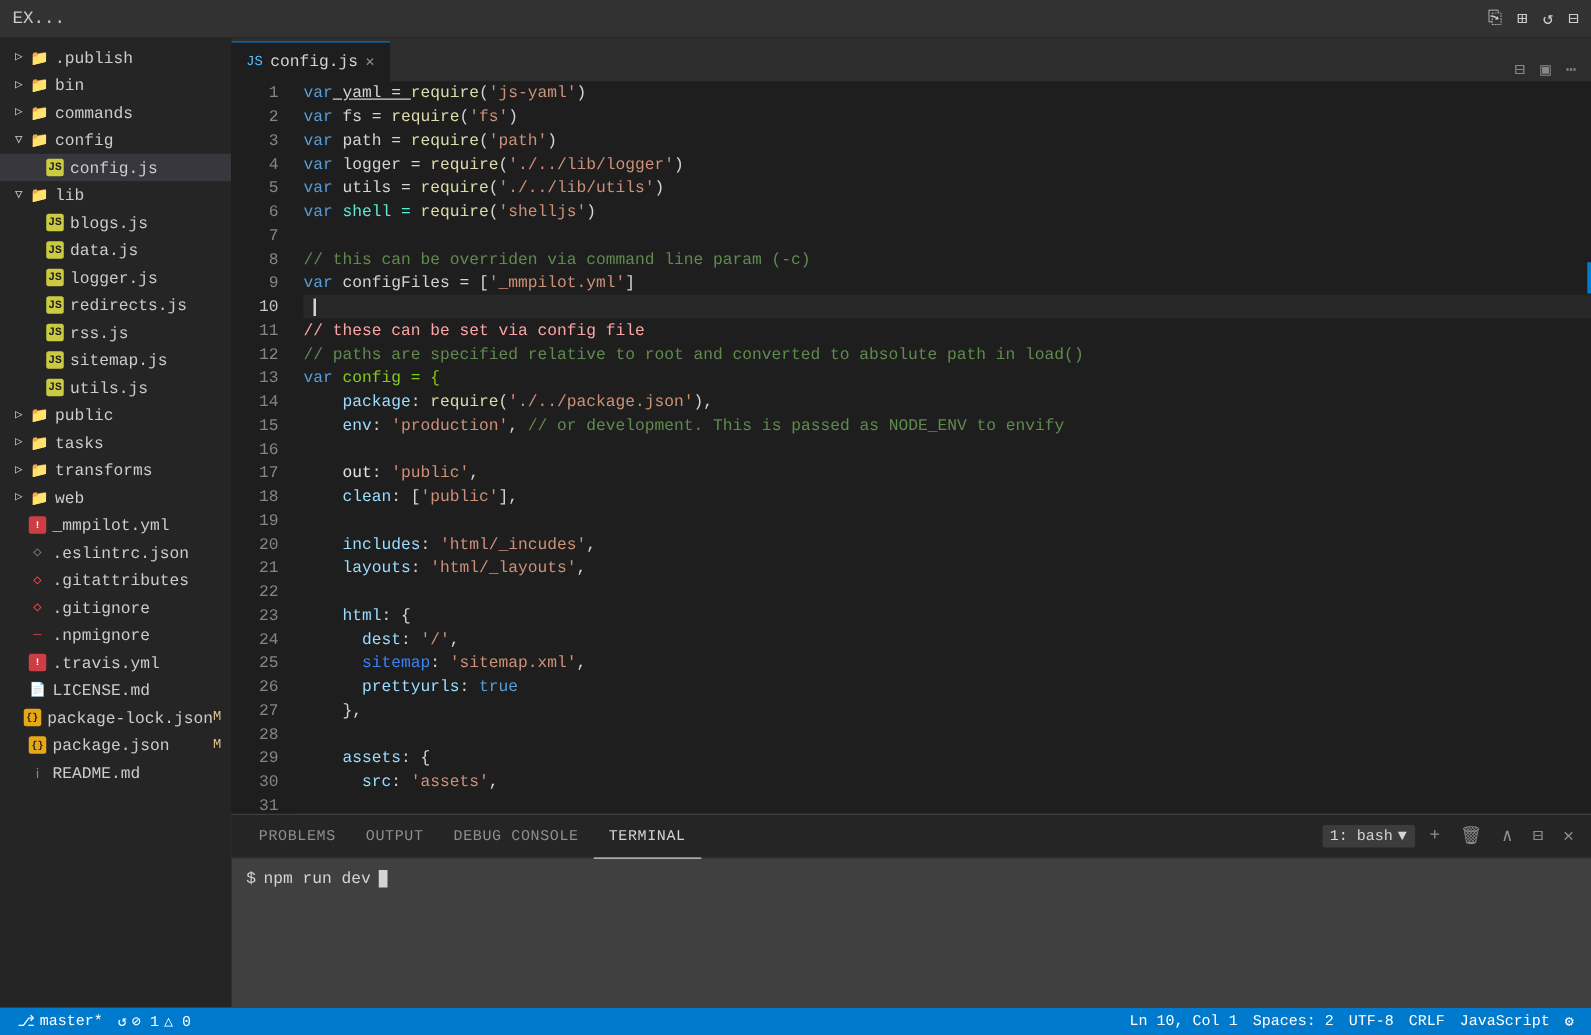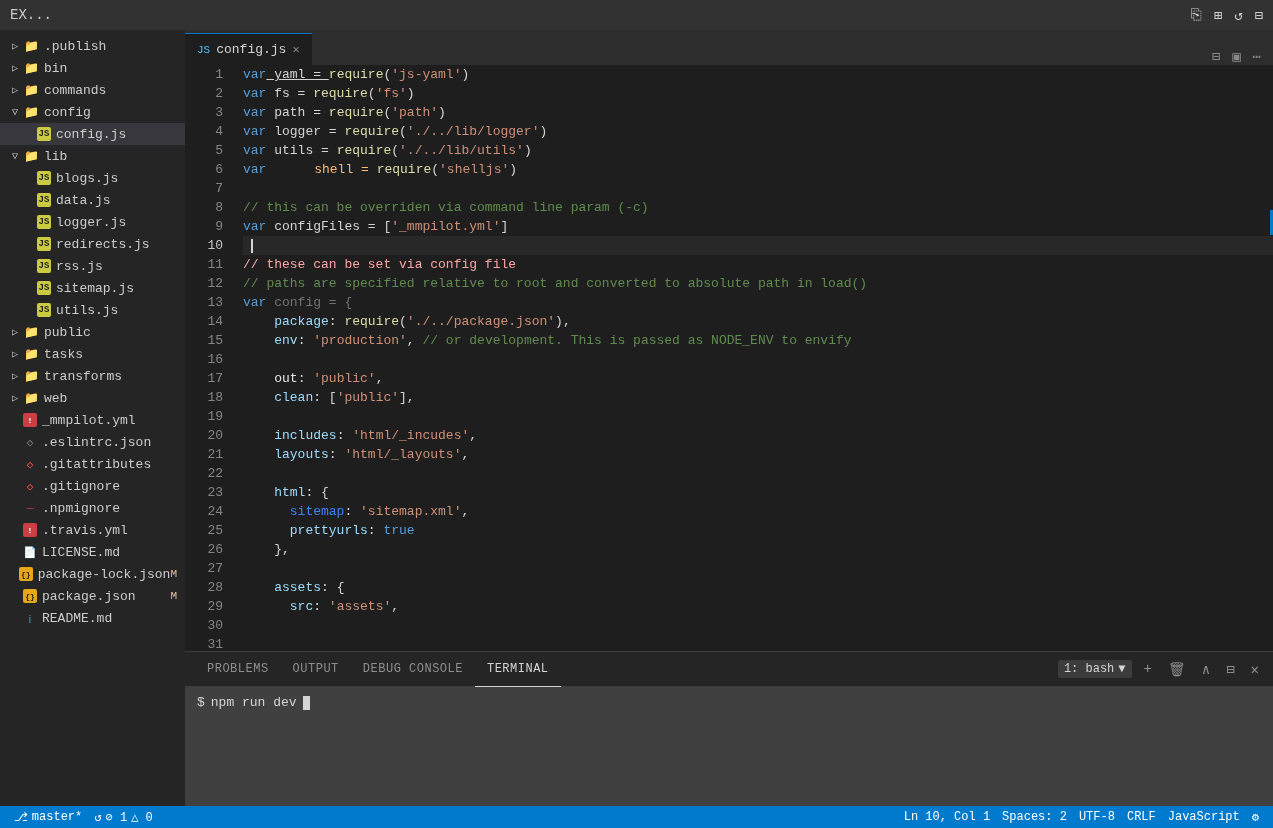--- a/index.html
+++ b/index.html
@@ -505,38 +505,39 @@
           <div class="line-number">31</div>
         </div>
       <div class="code-content" id="code-lines-container" style="position: relative;">
 
         <div style="position:absolute; right:0; top:145px; width:3px; height:25px; background:#007acc;"></div>
       <div class="code-line"><span style="color: rgb(86, 156, 214);">var</span><span style="color: rgb(212, 212, 212); text-decoration: underline;"> yaml = </span><span style="color: rgb(220, 220, 170);">require</span><span style="color: rgb(212, 212, 212);">(</span><span style="color: rgb(206, 145, 120);">'js-yaml'</span><span style="color: rgb(212, 212, 212);">)</span></div>
           <div class="code-line"><span style="color: rgb(86, 156, 214);">var</span><span style="color: rgb(212, 212, 212);"> fs = </span><span style="color: rgb(220, 220, 170);">require</span><span style="color: rgb(212, 212, 212);">(</span><span style="color: rgb(206, 145, 120);">'fs'</span><span style="color: rgb(212, 212, 212);">)</span></div>
           <div class="code-line"><span style="color: rgb(86, 156, 214);">var</span><span style="color: rgb(212, 212, 212);"> path = </span><span style="color: rgb(220, 220, 170);">require</span><span style="color: rgb(212, 212, 212);">(</span><span style="color: rgb(206, 145, 120);">'path'</span><span style="color: rgb(212, 212, 212);">)</span></div>
           <div class="code-line"><span style="color: rgb(86, 156, 214);">var</span><span style="color: rgb(212, 212, 212);"> logger = </span><span style="color: rgb(220, 220, 170);">require</span><span style="color: rgb(212, 212, 212);">(</span><span style="color: rgb(206, 145, 120);">'./../lib/logger'</span><span style="color: rgb(212, 212, 212);">)</span></div>
           <div class="code-line"><span style="color: rgb(86, 156, 214);">var</span><span style="color: rgb(212, 212, 212);"> utils = </span><span style="color: rgb(220, 220, 170);">require</span><span style="color: rgb(212, 212, 212);">(</span><span style="color: rgb(206, 145, 120);">'./../lib/utils'</span><span style="color: rgb(212, 212, 212);">)</span></div>
-          <div class="code-line"><span style="color: rgb(86, 156, 214);">var</span><span style="color: #fdba74; margin-left: 40px;"> shell = </span><span style="color: rgb(220, 220, 170);">require</span><span style="color: rgb(212, 212, 212);">(</span><span style="color: rgb(206, 145, 120);">'shelljs'</span><span style="color: rgb(212, 212, 212);">)</span></div>
+          <div class="code-line"><span style="color: rgb(86, 156, 214);">var</span><span style="color: #5eead4;"> shell = </span><span style="color: rgb(220, 220, 170);">require</span><span style="color: rgb(212, 212, 212);">(</span><span style="color: rgb(206, 145, 120);">'shelljs'</span><span style="color: rgb(212, 212, 212);">)</span></div>
           <div class="code-line">&nbsp;</div>
           <div class="code-line"><span style="color: rgb(96, 139, 78);">// this can be overriden via command line param (-c)</span></div>
           <div class="code-line"><span style="color: rgb(86, 156, 214);">var</span><span style="color: rgb(212, 212, 212);"> configFiles = [</span><span style="color: rgb(206, 145, 120);">'_mmpilot.yml'</span><span style="color: rgb(212, 212, 212);">]</span></div>
           <div class="code-line cursor-line">&nbsp;<span style="display: inline-block; width: 2px; height: 14px; background: rgb(212, 212, 212); vertical-align: text-bottom;"></span></div>
           <div class="code-line"><span style="color: #fca5a5;">// these can be set via config file</span></div>
           <div class="code-line"><span style="color: rgb(96, 139, 78);">// paths are specified relative to root and converted to absolute path in load()</span></div>
-          <div class="code-line"><span style="color: rgb(86, 156, 214);">var</span><span style="color: #737373;"> config = {</span></div>
+          <div class="code-line"><span style="color: rgb(86, 156, 214);">var</span><span style="color: #84cc16;"> config = {</span></div>
           <div class="code-line"><span style="color: rgb(212, 212, 212);">    </span><span style="color: rgb(156, 220, 254);">package</span><span style="color: rgb(212, 212, 212);">: </span><span style="color: rgb(220, 220, 170);">require</span><span style="color: rgb(212, 212, 212);">(</span><span style="color: rgb(206, 145, 120);">'./../package.json'</span><span style="color: rgb(212, 212, 212);">),</span></div>
           <div class="code-line"><span style="color: rgb(212, 212, 212);">    </span><span style="color: rgb(156, 220, 254);">env</span><span style="color: rgb(212, 212, 212);">: </span><span style="color: rgb(206, 145, 120);">'production'</span><span style="color: rgb(212, 212, 212);">, </span><span style="color: rgb(96, 139, 78);">// or development. This is passed as NODE_ENV to envify</span></div>
           <div class="code-line">&nbsp;</div>
           <div class="code-line"><span style="color: rgb(212, 212, 212);">    </span><span style="color: #e5e5e5;">out</span><span style="color: rgb(212, 212, 212);">: </span><span style="color: rgb(206, 145, 120);">'public'</span><span style="color: rgb(212, 212, 212);">,</span></div>
           <div class="code-line"><span style="color: rgb(212, 212, 212);">    </span><span style="color: rgb(156, 220, 254);">clean</span><span style="color: rgb(212, 212, 212);">: [</span><span style="color: rgb(206, 145, 120);">'public'</span><span style="color: rgb(212, 212, 212);">],</span></div>
           <div class="code-line">&nbsp;</div>
           <div class="code-line"><span style="color: rgb(212, 212, 212);">    </span><span style="color: rgb(156, 220, 254);">includes</span><span style="color: rgb(212, 212, 212);">: </span><span style="color: rgb(206, 145, 120);">'html/_incudes'</span><span style="color: rgb(212, 212, 212);">,</span></div>
           <div class="code-line"><span style="color: rgb(212, 212, 212);">    </span><span style="color: rgb(156, 220, 254);">layouts</span><span style="color: rgb(212, 212, 212);">: </span><span style="color: rgb(206, 145, 120);">'html/_layouts'</span><span style="color: rgb(212, 212, 212);">,</span></div>
           <div class="code-line">&nbsp;</div>
           <div class="code-line"><span style="color: rgb(212, 212, 212);">    </span><span style="color: rgb(156, 220, 254);">html</span><span style="color: rgb(212, 212, 212);">: {</span></div>
+          <div class="code-line"><span style="color: rgb(212, 212, 212);">      </span><span style="color: rgb(156, 220, 254);">dest</span><span style="color: rgb(212, 212, 212);">: </span><span style="color: rgb(206, 145, 120);">'/'</span><span style="color: rgb(212, 212, 212);">,</span></div>
           <div class="code-line"><span style="color: rgb(212, 212, 212);">      </span><span style="color: #3b82f6;">sitemap</span><span style="color: rgb(212, 212, 212);">: </span><span style="color: rgb(206, 145, 120);">'sitemap.xml'</span><span style="color: rgb(212, 212, 212);">,</span></div>
           <div class="code-line"><span style="color: rgb(212, 212, 212);">      </span><span style="color: rgb(156, 220, 254);">prettyurls</span><span style="color: rgb(212, 212, 212);">: </span><span style="color: rgb(86, 156, 214);">true</span></div>
           <div class="code-line"><span style="color: rgb(212, 212, 212);">    },</span></div>
           <div class="code-line">&nbsp;</div>
           <div class="code-line"><span style="color: rgb(212, 212, 212);">    </span><span style="color: rgb(156, 220, 254);">assets</span><span style="color: rgb(212, 212, 212);">: {</span></div>
           <div class="code-line"><span style="color: rgb(212, 212, 212);">      </span><span style="color: rgb(156, 220, 254);">src</span><span style="color: rgb(212, 212, 212);">: </span><span style="color: rgb(206, 145, 120);">'assets'</span><span style="color: rgb(212, 212, 212);">,</span></div>
         </div>
     </div>
 
     <div id="bottom-panel">

